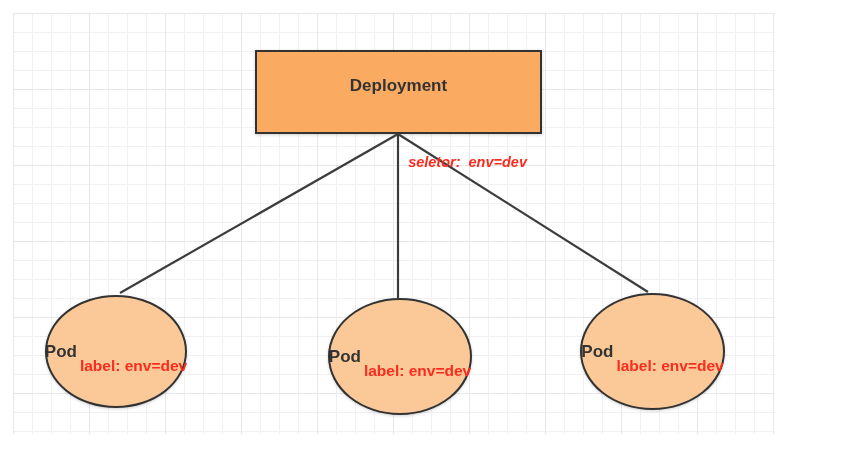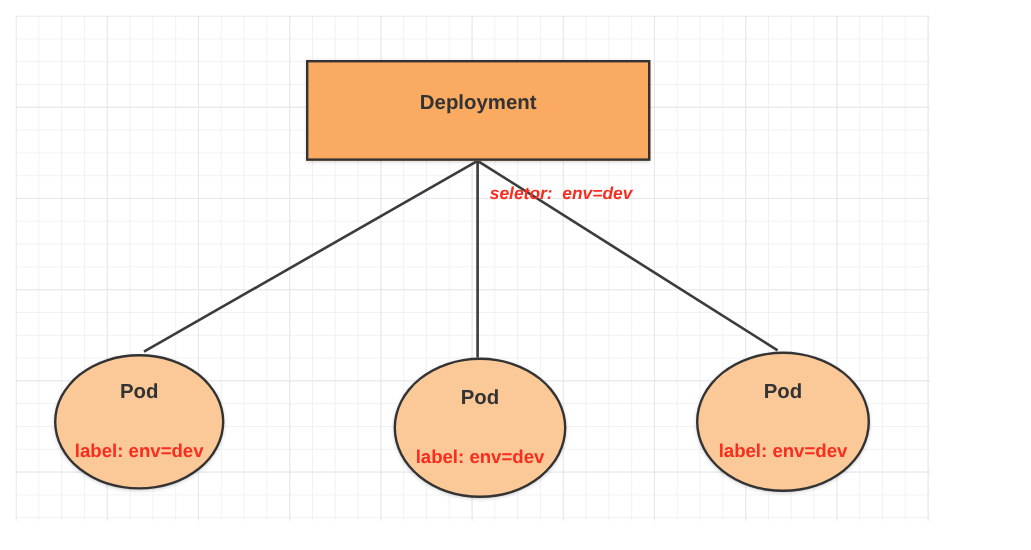--- a/index.html
+++ b/index.html
@@ -73,21 +73,21 @@
     font-size: 14.5px;
     font-weight: bold;
     font-style: italic;
     line-height: 18px;
     white-space: pre;
     margin-top: 44px;
   }
   .pod {
     border-radius: 50%;
     display: flex;
-    flex-direction: column;
+    flex-direction: row;
     align-items: center;
     justify-content: center;
     gap: 3px;
   }
   .pod .title {
     font-size: 17px;
     font-weight: bold;
     color: #333333;
     line-height: 20px;
   }

